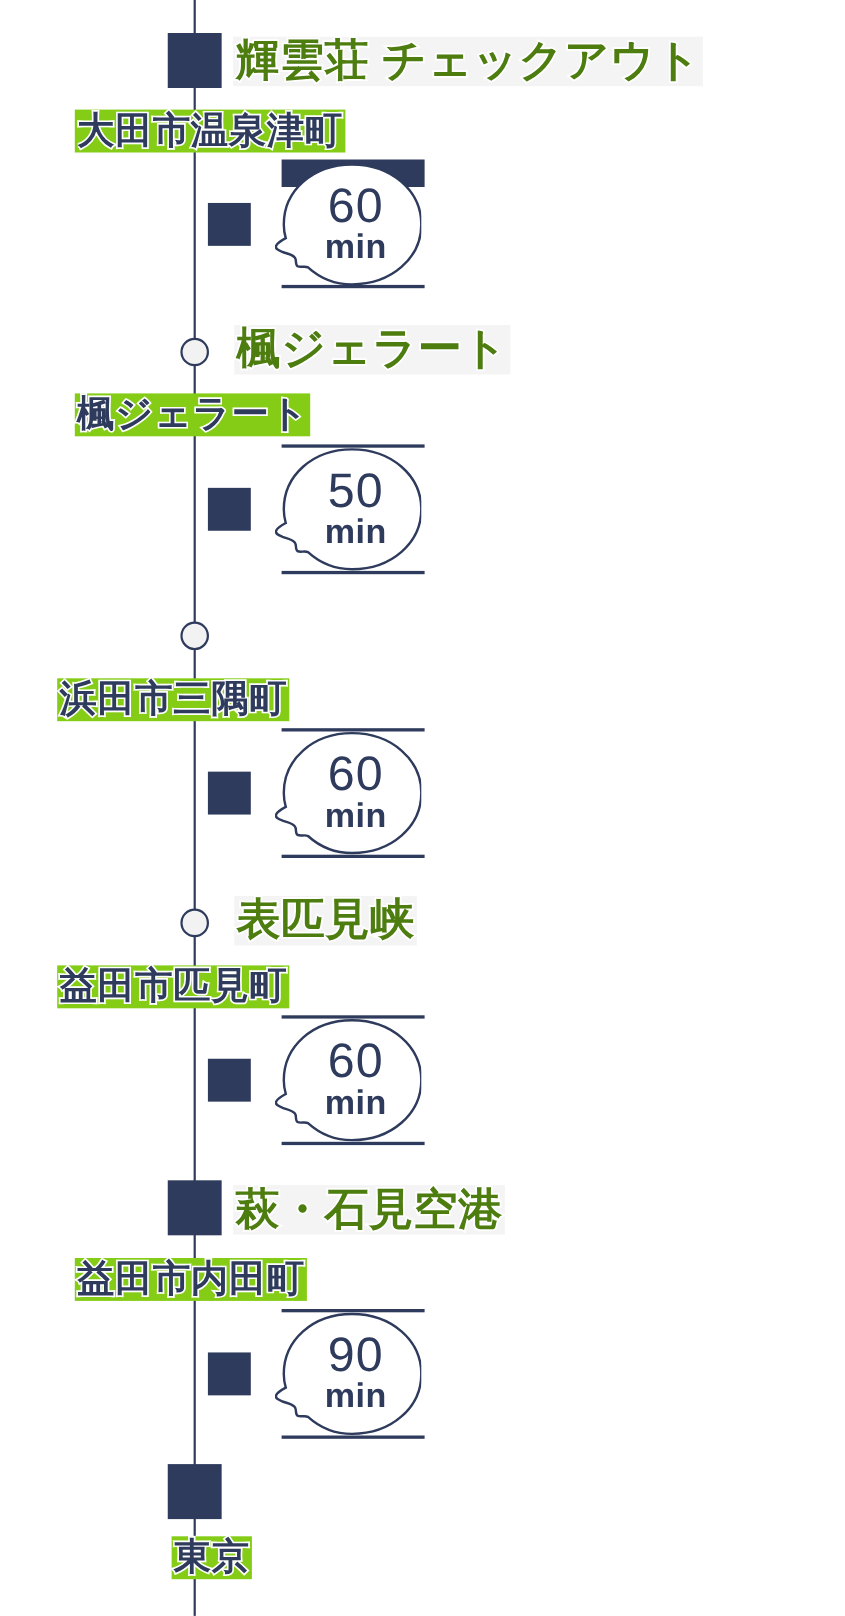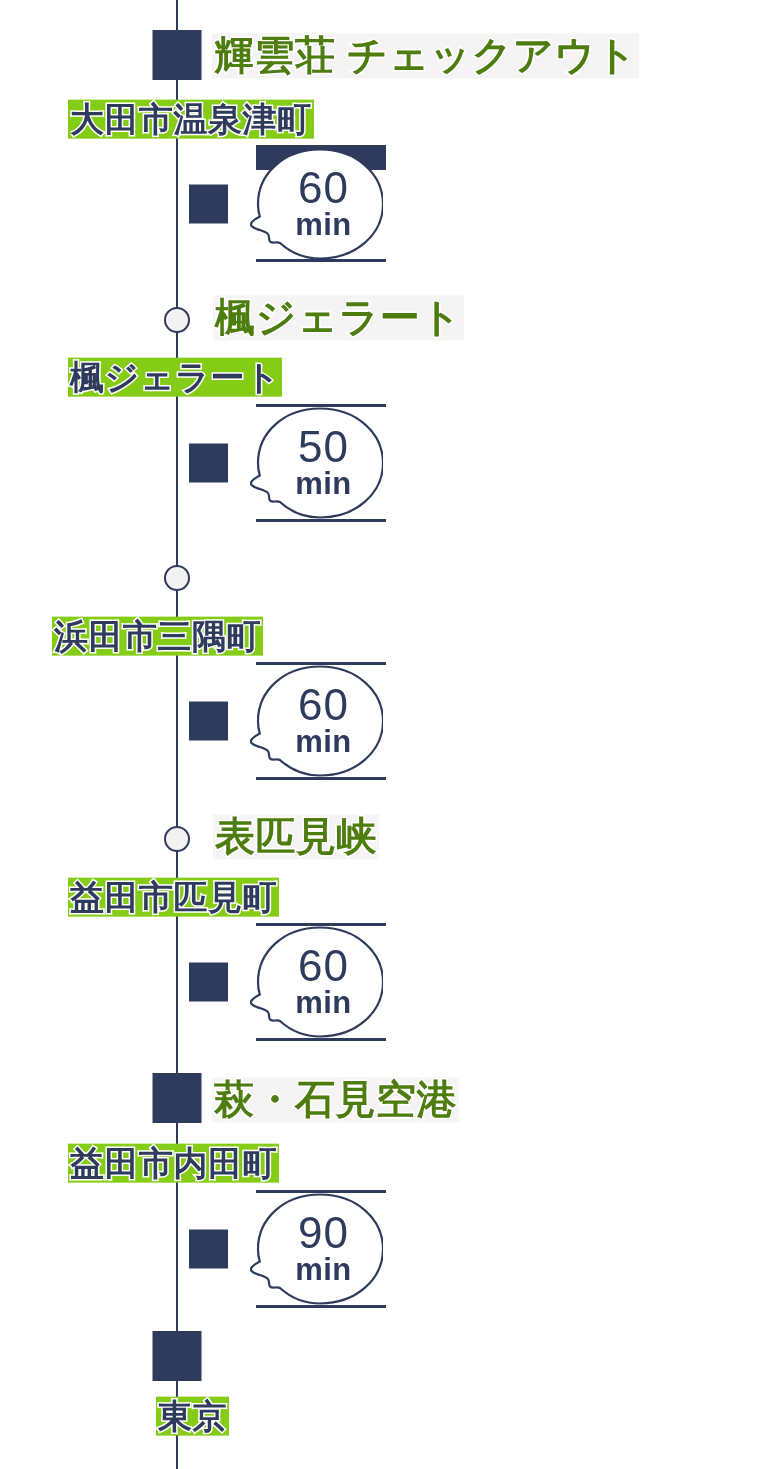--- a/index.html
+++ b/index.html
@@ -219,21 +219,21 @@
       </svg>
       <div class="bubble-text">
         <div class="bubble-value">60</div>
         <div class="bubble-unit">min</div>
       </div>
     </div>
   </div>
 
   <div class="node-circle" style="top:839px"></div>
   <div class="station-label" style="left:213px; top:837px">表匹見峡</div>
-  <div class="city-label" style="left:68px; top:897px">益田市匹見町</div>
+  <div class="city-label" style="left:52px; top:897px">益田市匹見町</div>
 
   <div class="segment" style="top:923px; height:118px">
     <div class="seg-rule top"></div>
     <div class="seg-rule bottom"></div>
     <div class="seg-chip"></div>
     <div class="bubble">
       <svg viewBox="0 0 133 115" xmlns="http://www.w3.org/2000/svg" aria-hidden="true">
         <path d="M133 57.5 C133 27 106 3 70 3 C34 3 8 27 8 57.5 C8 62 8.6 66 9.8 70
                  C6 72 2 74.4 1 77 C0 79.6 3 81 7 82.6 C11 84 16 85 18 87.6
                  C20 90 18 94 20.5 95.5 C23 97 27 95 30 96.5

